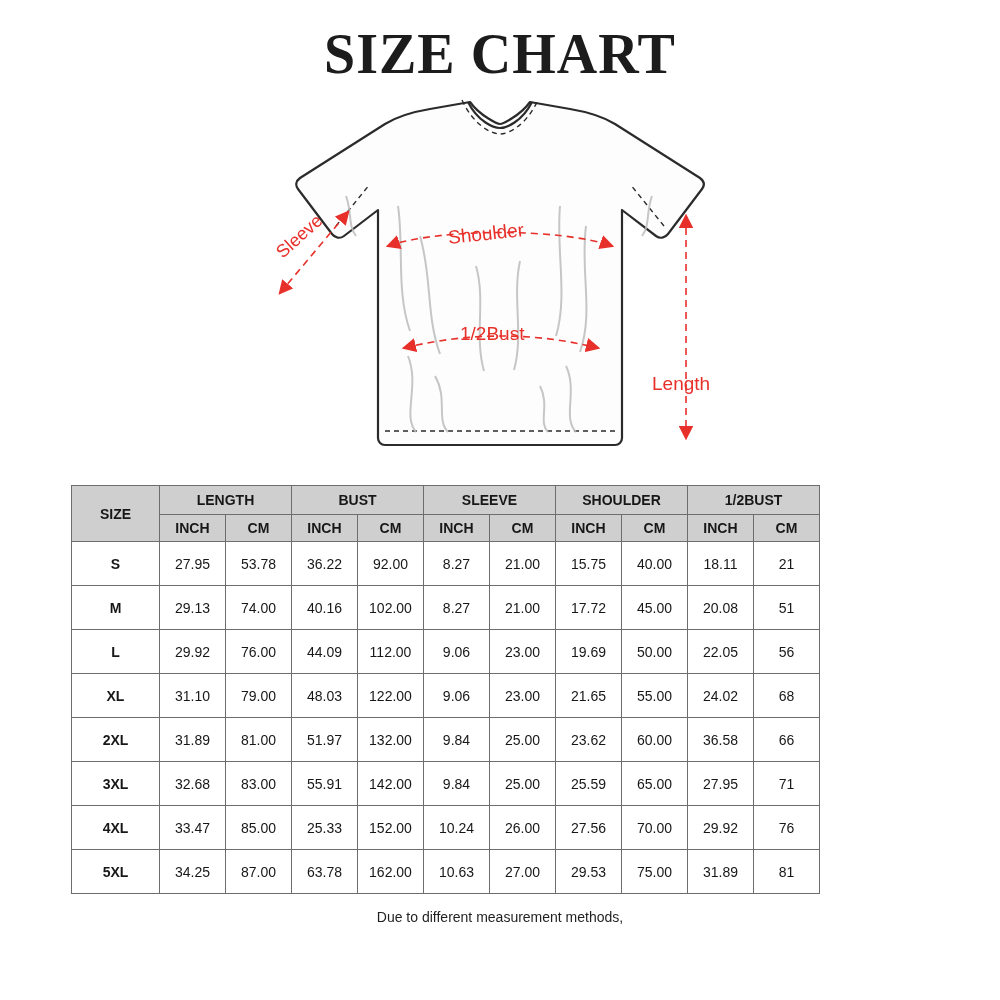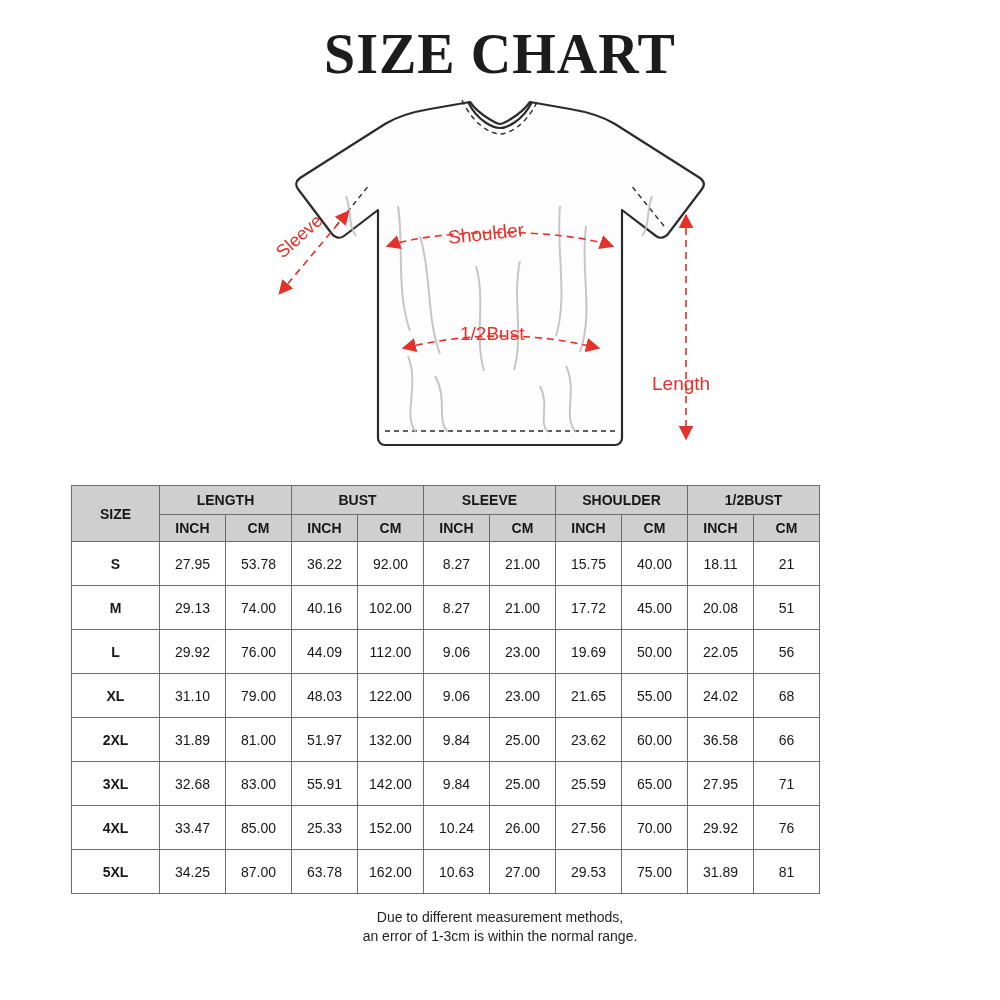--- a/index.html
+++ b/index.html
@@ -339,14 +339,13 @@
           <td>75.00</td>
           <td>31.89</td>
           <td>81</td>
         </tr>
       </tbody>
   </table>
 </div>
 
 <div id="note">
   <div>Due to different measurement methods,</div>
-  <div>an error of 1-3cm is within the normal range.</div>
 </div>
 
 </body></html>

